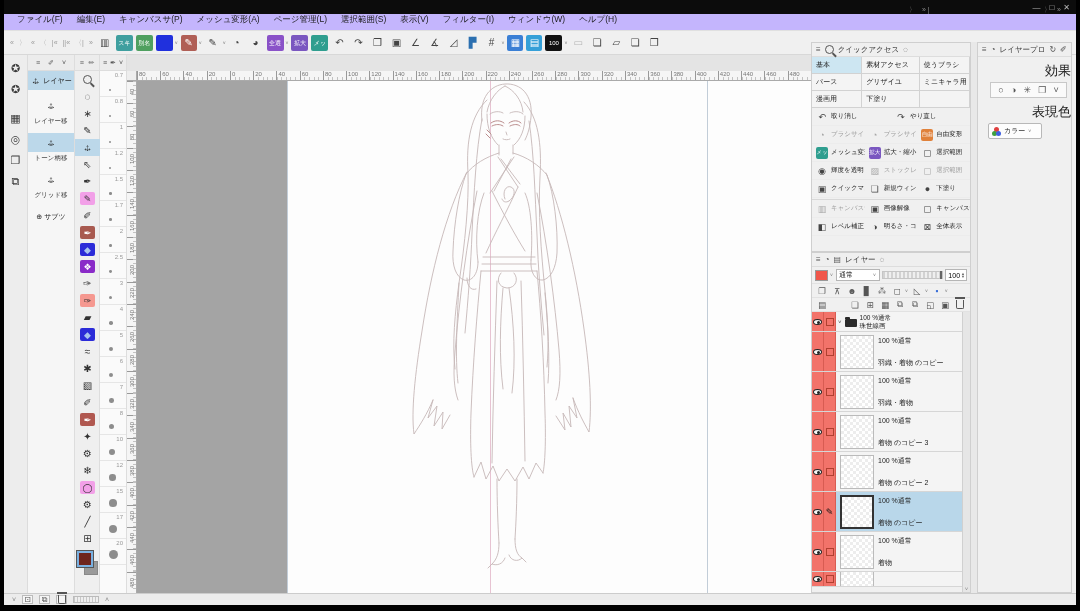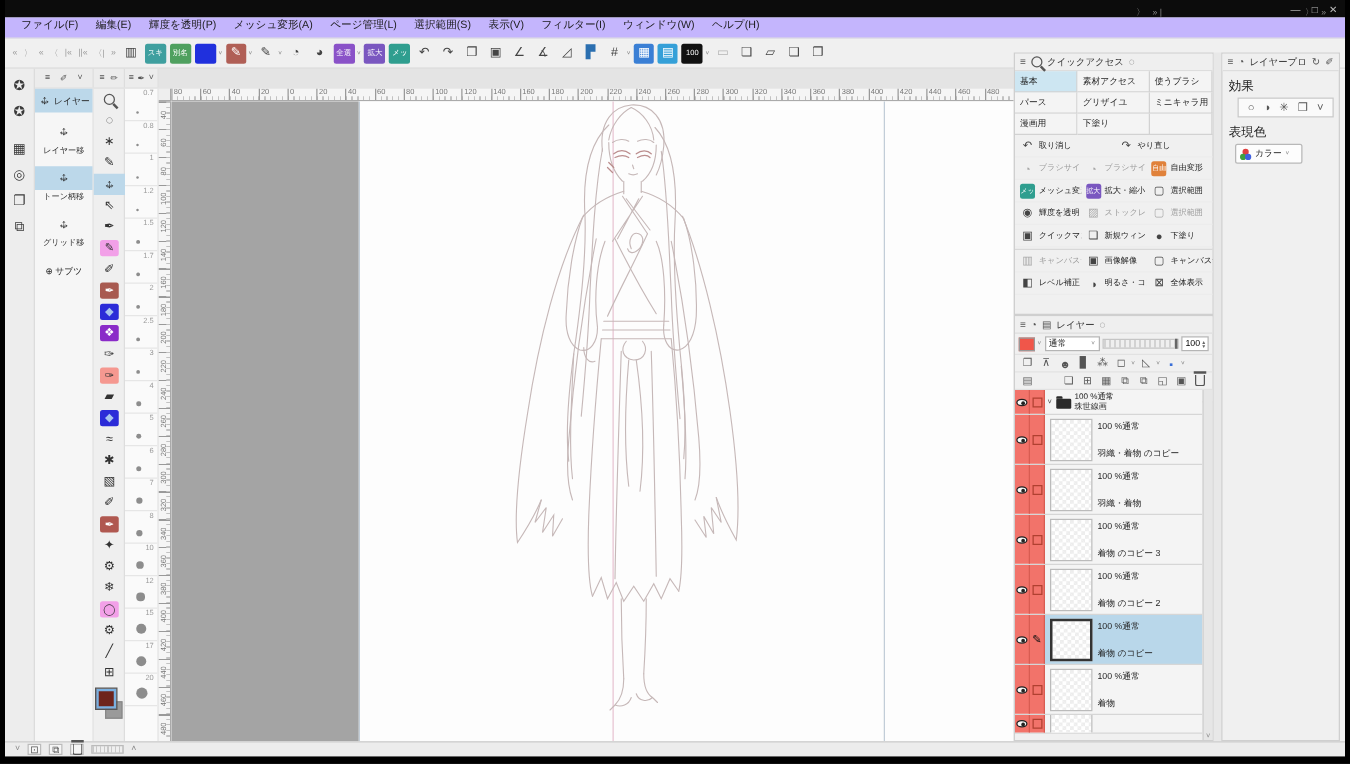--- a/index.html
+++ b/index.html
@@ -133,21 +133,21 @@
   .frow .fbody{flex:1;display:flex;align-items:center;gap:3px;padding-left:2px;font-size:6.5px;color:#222;}
   .fold-caret{font-size:6px;color:#444;}
   .folder-ico{position:relative;width:12px;height:8px;background:#2b2b2b;border-radius:1px;margin-top:2px;}
   .folder-ico::before{content:"";position:absolute;left:0;top:-2px;width:5px;height:2px;background:#2b2b2b;border-radius:1px 1px 0 0;}
   .ftext{display:flex;flex-direction:column;line-height:8px;font-size:6.5px;}
   .lscroll{position:absolute;right:0;top:59px;bottom:0;width:8px;background:#e6e6e6;border-left:1px solid #d0d0d0;
     display:flex;align-items:flex-end;justify-content:center;font-size:6px;color:#888;}
 
   .scrollstrip{position:absolute;left:967px;top:42px;width:6px;bottom:12px;background:#e8e8e8;}
   .prop{position:absolute;left:973px;top:42px;width:95px;height:551px;background:#f0f0f0;border:1px solid #cfcfcf;}
-  .prop .sect{font-size:10px;color:#222;padding:5px 0 2px 5px;}
+  .prop .sect{font-size:13px;color:#222;padding:5px 0 2px 5px;text-align:right;}
   .fx-group{margin:0 4px 0 12px;border:1px solid #c8c8c8;background:#fafafa;height:16px;display:flex;align-items:center;justify-content:space-evenly;}
   .fx-group .fi{font-size:9px;color:#555;}
   .color-btn{margin-left:10px;width:54px;height:16px;border:1px solid #b8b8b8;background:#fdfdfd;border-radius:2px;
     display:flex;align-items:center;gap:3px;padding-left:3px;font-size:7px;color:#222;}
   .tri{position:relative;width:9px;height:9px;flex:0 0 auto;}
   .tri i{position:absolute;width:5px;height:5px;border-radius:50%;}
   .tri .r{background:#e04040;left:2px;top:0;}
   .tri .g{background:#3fa03f;left:0;bottom:0;}
   .tri .b{background:#4060e0;right:0;bottom:0;}
 
@@ -165,21 +165,21 @@
     <span class="wctl">
       <span>—</span>
       <span>□</span>
       <span>✕</span>
     </span>
   </div>
 
   <div class="menubar" id="menubar">
       <div class="mi">ファイル(F)</div>
       <div class="mi">編集(E)</div>
-      <div class="mi">輝度を透明(P)</div>
+      <div class="mi">キャンバスサ(P)</div>
       <div class="mi">メッシュ変形(A)</div>
       <div class="mi">ページ管理(L)</div>
       <div class="mi">選択範囲(S)</div>
       <div class="mi">表示(V)</div>
       <div class="mi">フィルター(I)</div>
       <div class="mi">ウィンドウ(W)</div>
       <div class="mi">ヘルプ(H)</div>
     </div>
 
   <div class="toolbar" id="toolbar">

